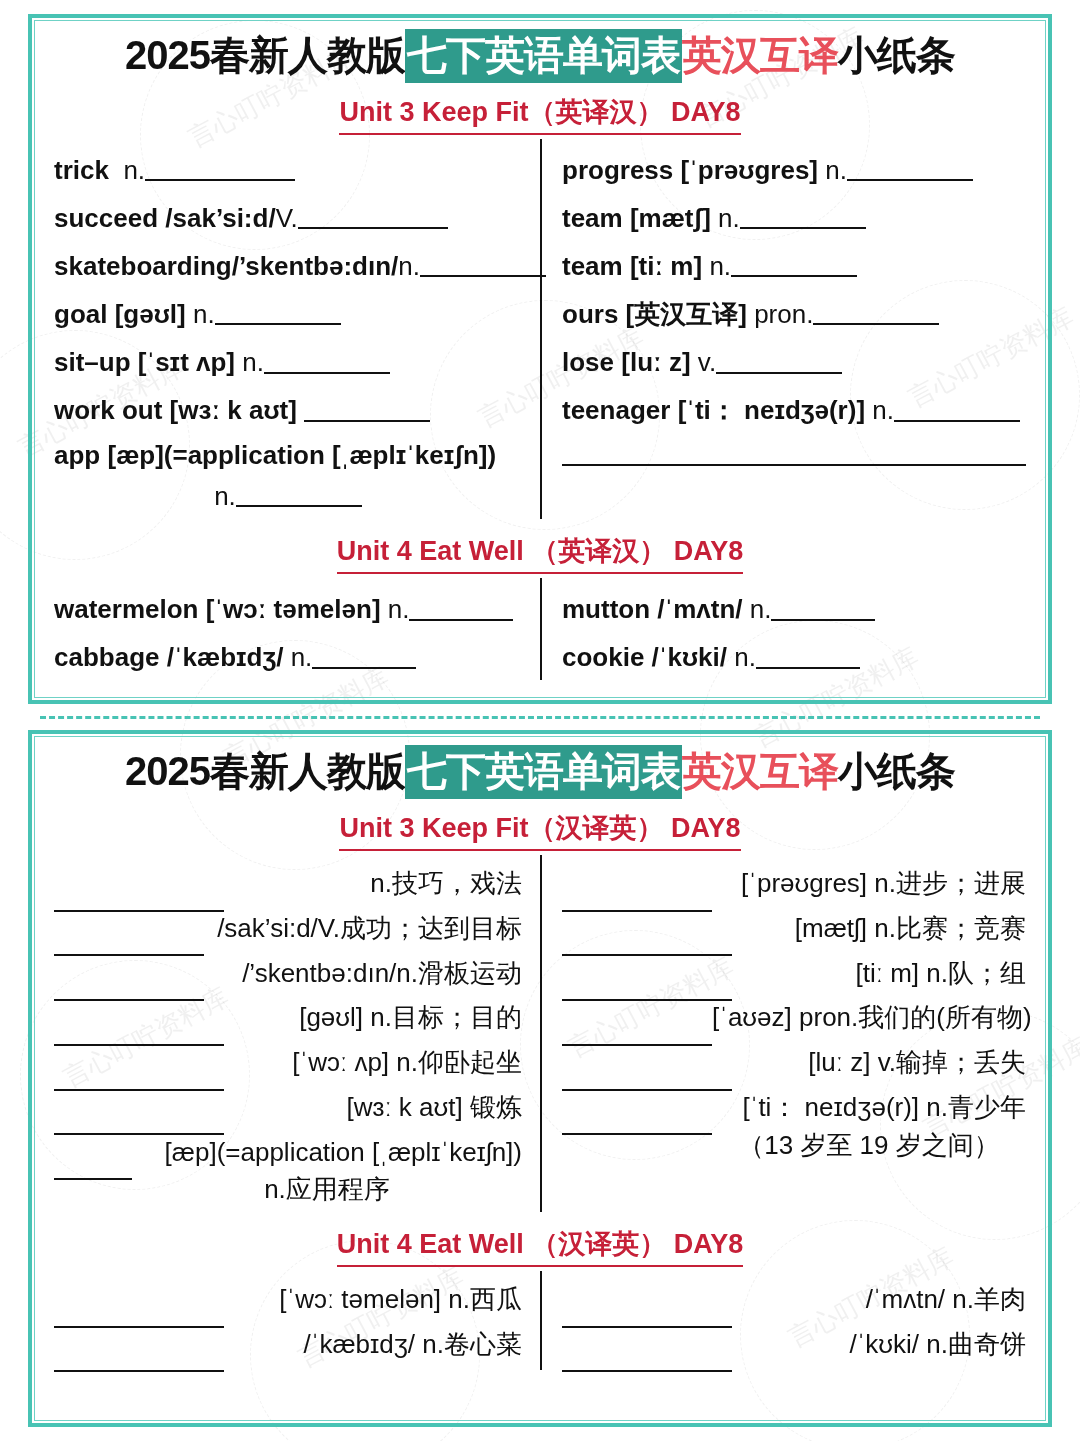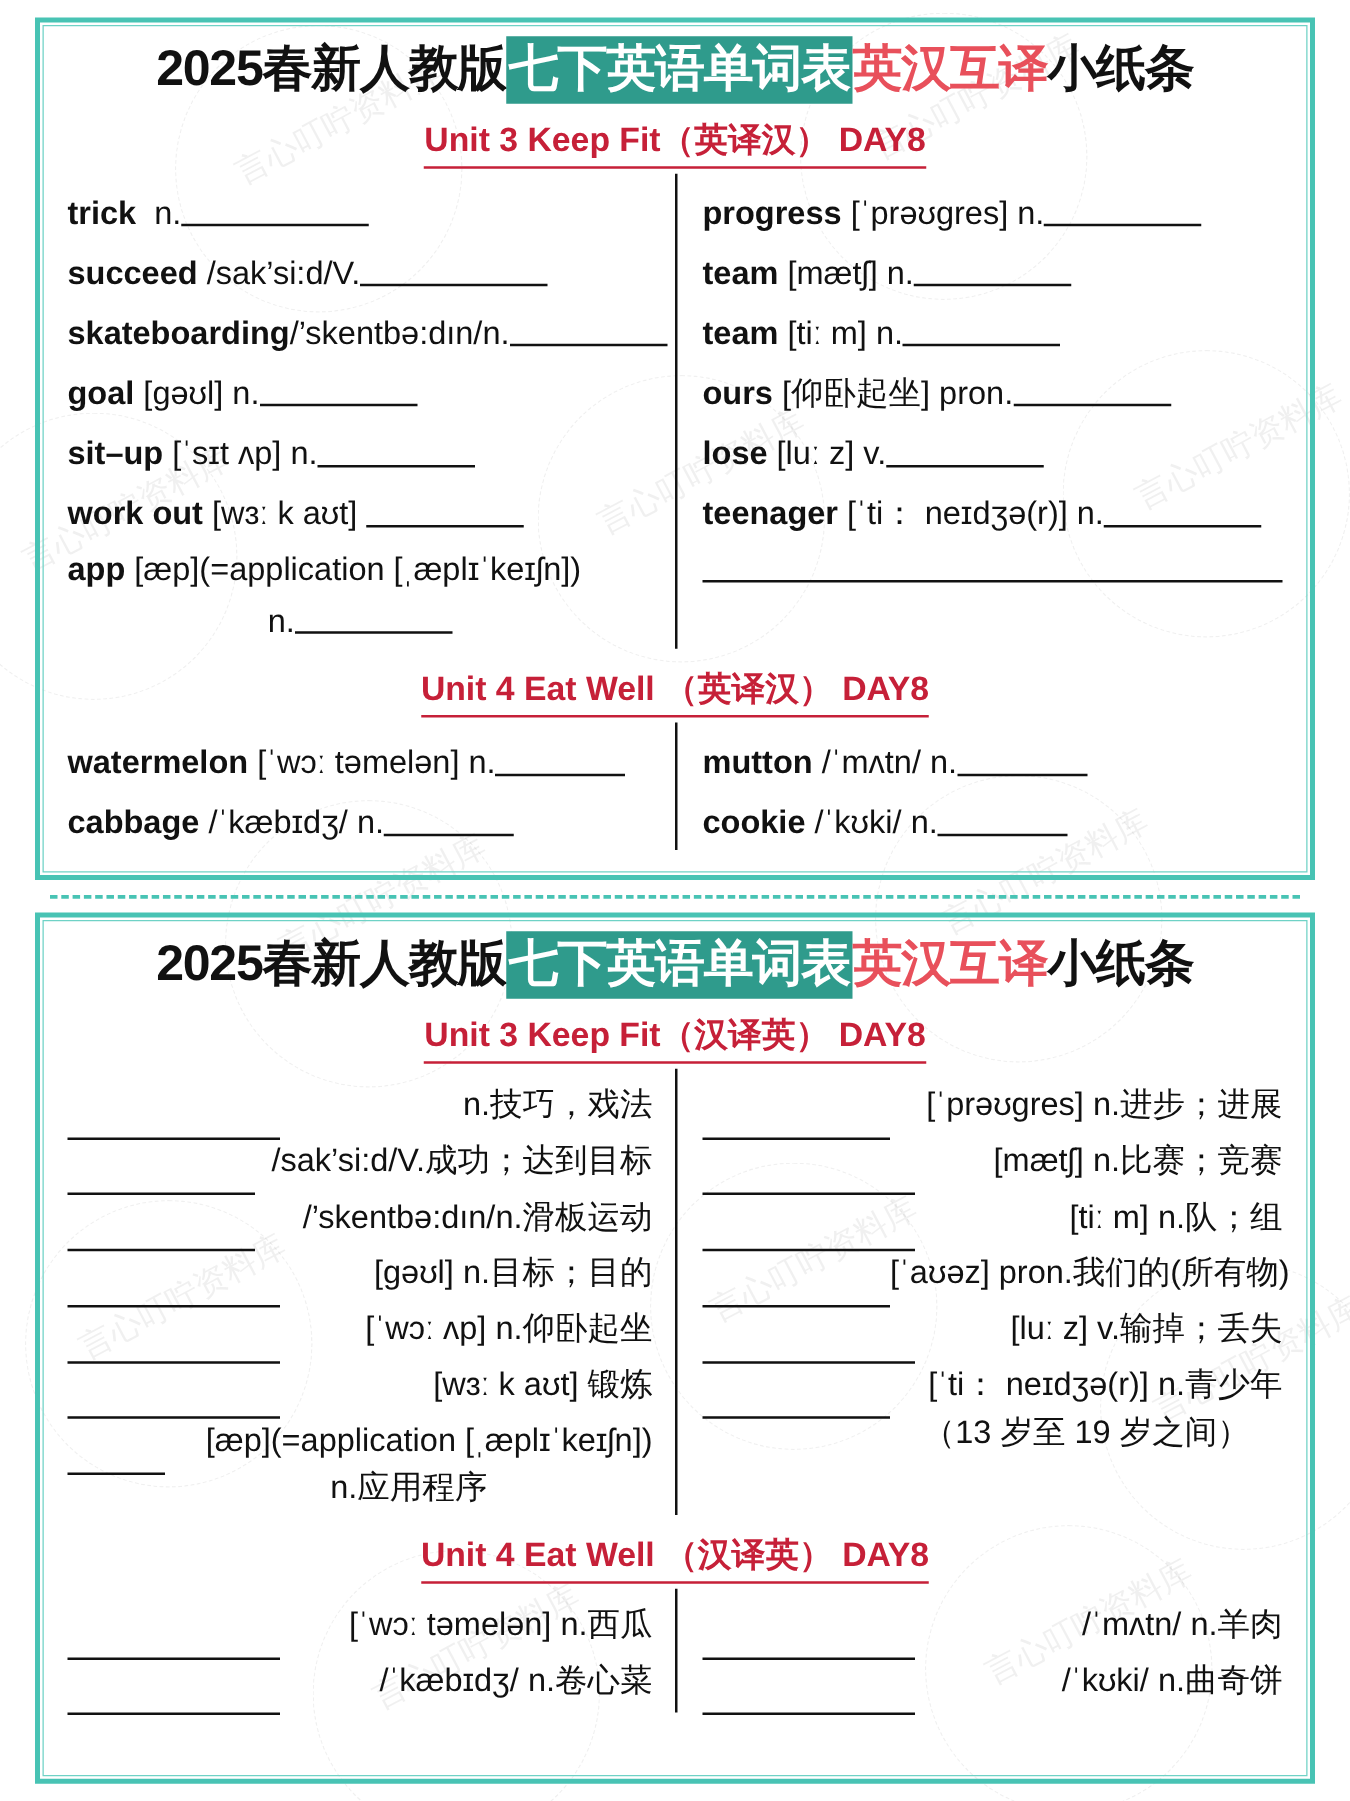--- a/index.html
+++ b/index.html
@@ -130,21 +130,21 @@
 
   
   .entry {
     font-size: 26px;
     line-height: 1.03;
     color: #111111;
     padding: 9px 0 9px 0;
     white-space: nowrap;
   }
   .entry .w { font-weight: bold; }
-  .entry .ph { font-weight: normal; }
+  .entry .ph { font-weight: bold; }
   .entry .pos { font-weight: normal; }
 
   .blank {
     display: inline-block;
     border-bottom: 2px solid #111111;
     vertical-align: baseline;
     height: 1.05em;
     margin-bottom: -2px;
   }
   .b-xs { width: 78px; }
@@ -258,21 +258,21 @@
 
           <div class="entry">
             <span class="w">team</span> <span class="ph">[mætʃ]</span> <span class="pos">n.</span><span class="blank b-m"></span>
           </div>
 
           <div class="entry">
             <span class="w">team</span> <span class="ph">[tiː m]</span> <span class="pos">n.</span><span class="blank b-m"></span>
           </div>
 
           <div class="entry">
-            <span class="w">ours</span> <span class="ph">[仰卧起坐]</span> <span class="pos">pron.</span><span class="blank b-m"></span>
+            <span class="w">ours</span> <span class="ph">[英汉互译]</span> <span class="pos">pron.</span><span class="blank b-m"></span>
           </div>
 
           <div class="entry">
             <span class="w">lose</span> <span class="ph">[luː z]</span> <span class="pos">v.</span><span class="blank b-m"></span>
           </div>
 
           <div class="entry">
             <span class="w">teenager</span> <span class="ph">[ˈti： neɪdʒə(r)]</span> <span class="pos">n.</span><span class="blank b-m"></span>
           </div>
 

